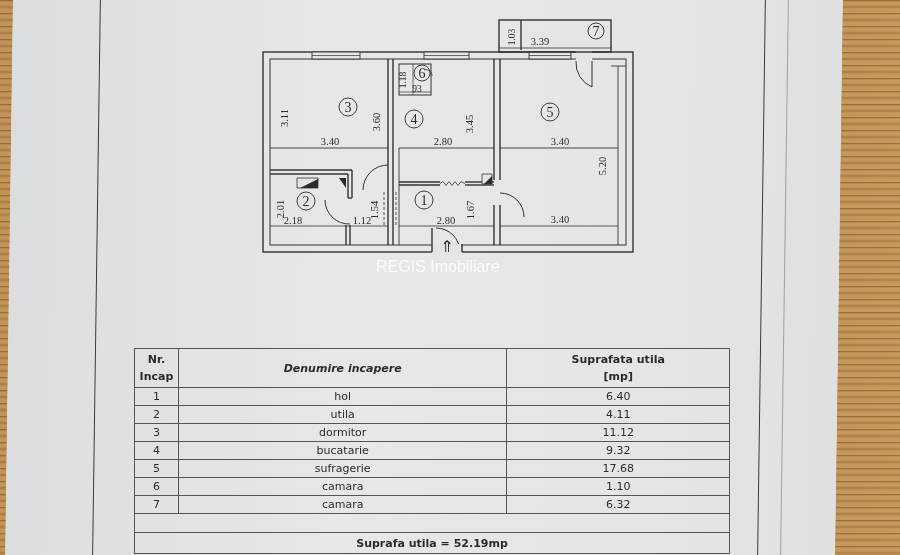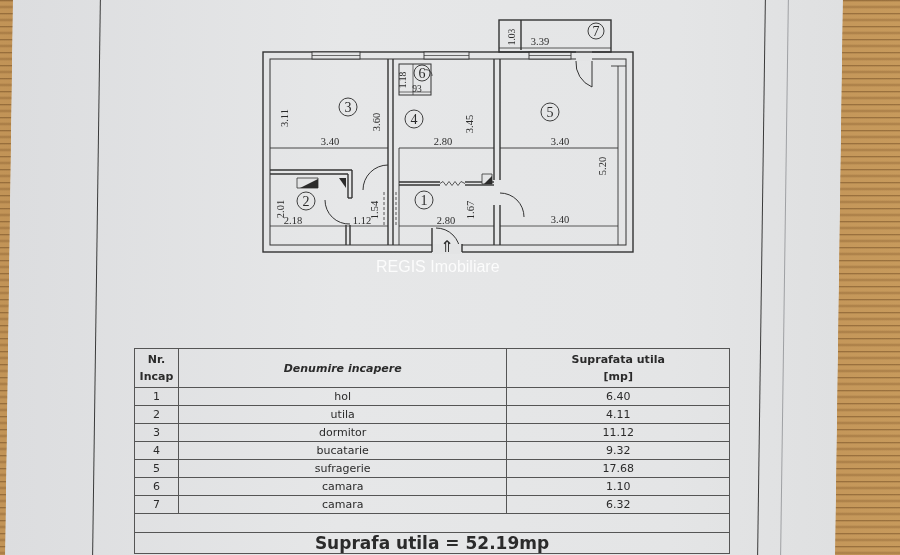--- a/index.html
+++ b/index.html
@@ -46,21 +46,21 @@
     border: 1.5px solid #444; border-collapse: collapse;
     font-family: "DejaVu Sans", sans-serif; font-size: 11px; color: #2b2b2b;
     background: transparent;
   }
   .tbl td, .tbl th { border: 1.2px solid #555; padding: 0; text-align: center; height: 17px; font-weight: normal; }
   .tbl th { font-weight: bold; height: 38px; line-height: 17px; }
   .tbl .c1 { width: 43px; }
   .tbl .c2 { width: 330px; font-style: italic; }
   .tbl .c3 { width: 223px; }
   .tbl .blank td { height: 18px; }
-  .tbl .total td { height: 20px; font-weight: bold; font-size: 17px; border-radius: 9px; }
+  .tbl .total td { height: 20px; font-weight: bold; font-size: 11px; border-radius: 9px; }
 </style>
 </head>
 <body>
 
 <div class="wood"></div>
 
 <div class="paper">
   <div class="paper-inner"></div>
   <div class="frame-line" style="left:87px"></div>
   <div class="frame-line" style="left:752px"></div>

